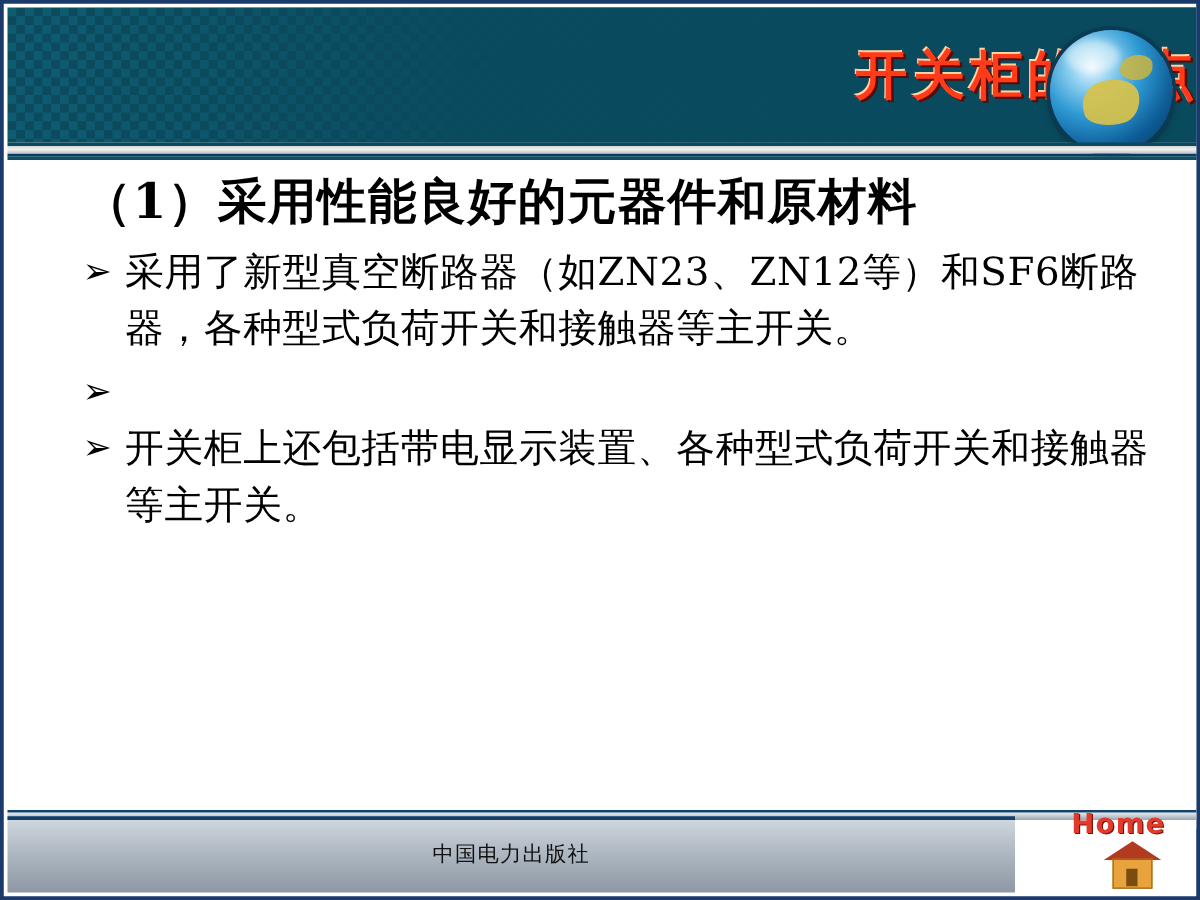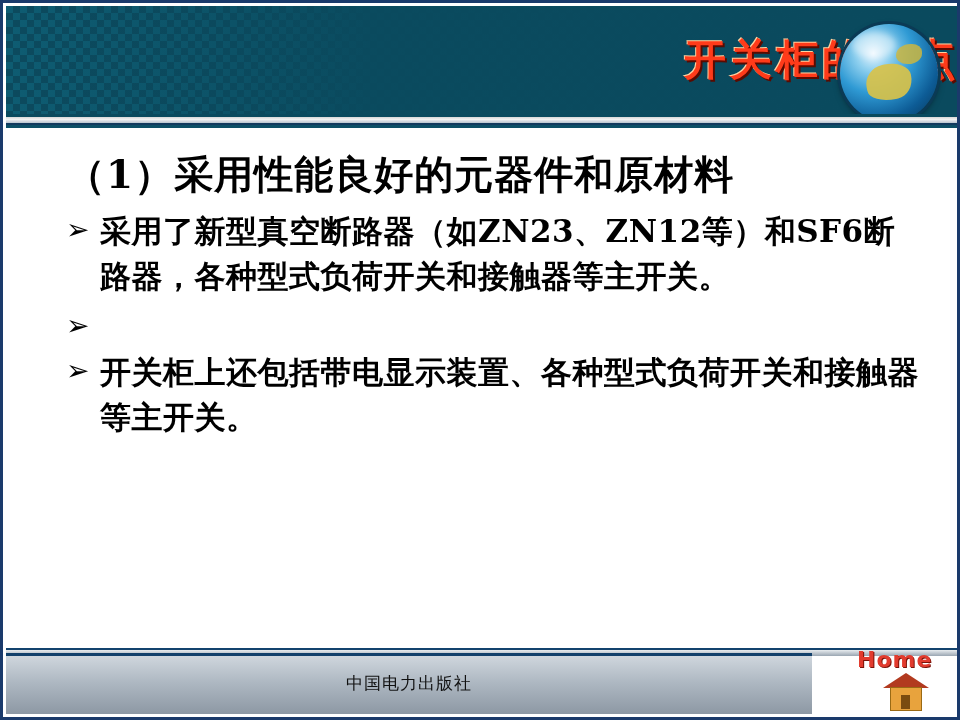--- a/index.html
+++ b/index.html
@@ -117,21 +117,21 @@
   
   .body {
     position: absolute;
     left: 3px;
     top: 125px;
     width: 954px;
     height: 535px;
     background: #ffffff;
   }
   .content {
-    padding: 16px 34px 0 60px;
+    padding: 3px 34px 0 60px;
     color: #000000;
   }
   .lvl1 {
     font-family: "DejaVu Serif", serif;
     font-weight: bold;
     font-size: 39px;
     line-height: 1.25;
     letter-spacing: 1px;
     margin: 6px 0 10px 0;
   }
@@ -147,21 +147,21 @@
     flex: 0 0 auto;
     width: 34px;
     font-size: 28px;
     line-height: 1.35;
     color: #000;
     font-family: "DejaVu Sans", sans-serif;
     padding-top: 2px;
   }
   .bullet-text {
     font-family: "DejaVu Serif", serif;
-    font-weight: bold;
+    font-weight: normal;
     font-size: 31px;
     line-height: 1.45;
     letter-spacing: 0.5px;
   }
 
   
   .footer {
     position: absolute;
     left: 3px;
     bottom: 3px;

